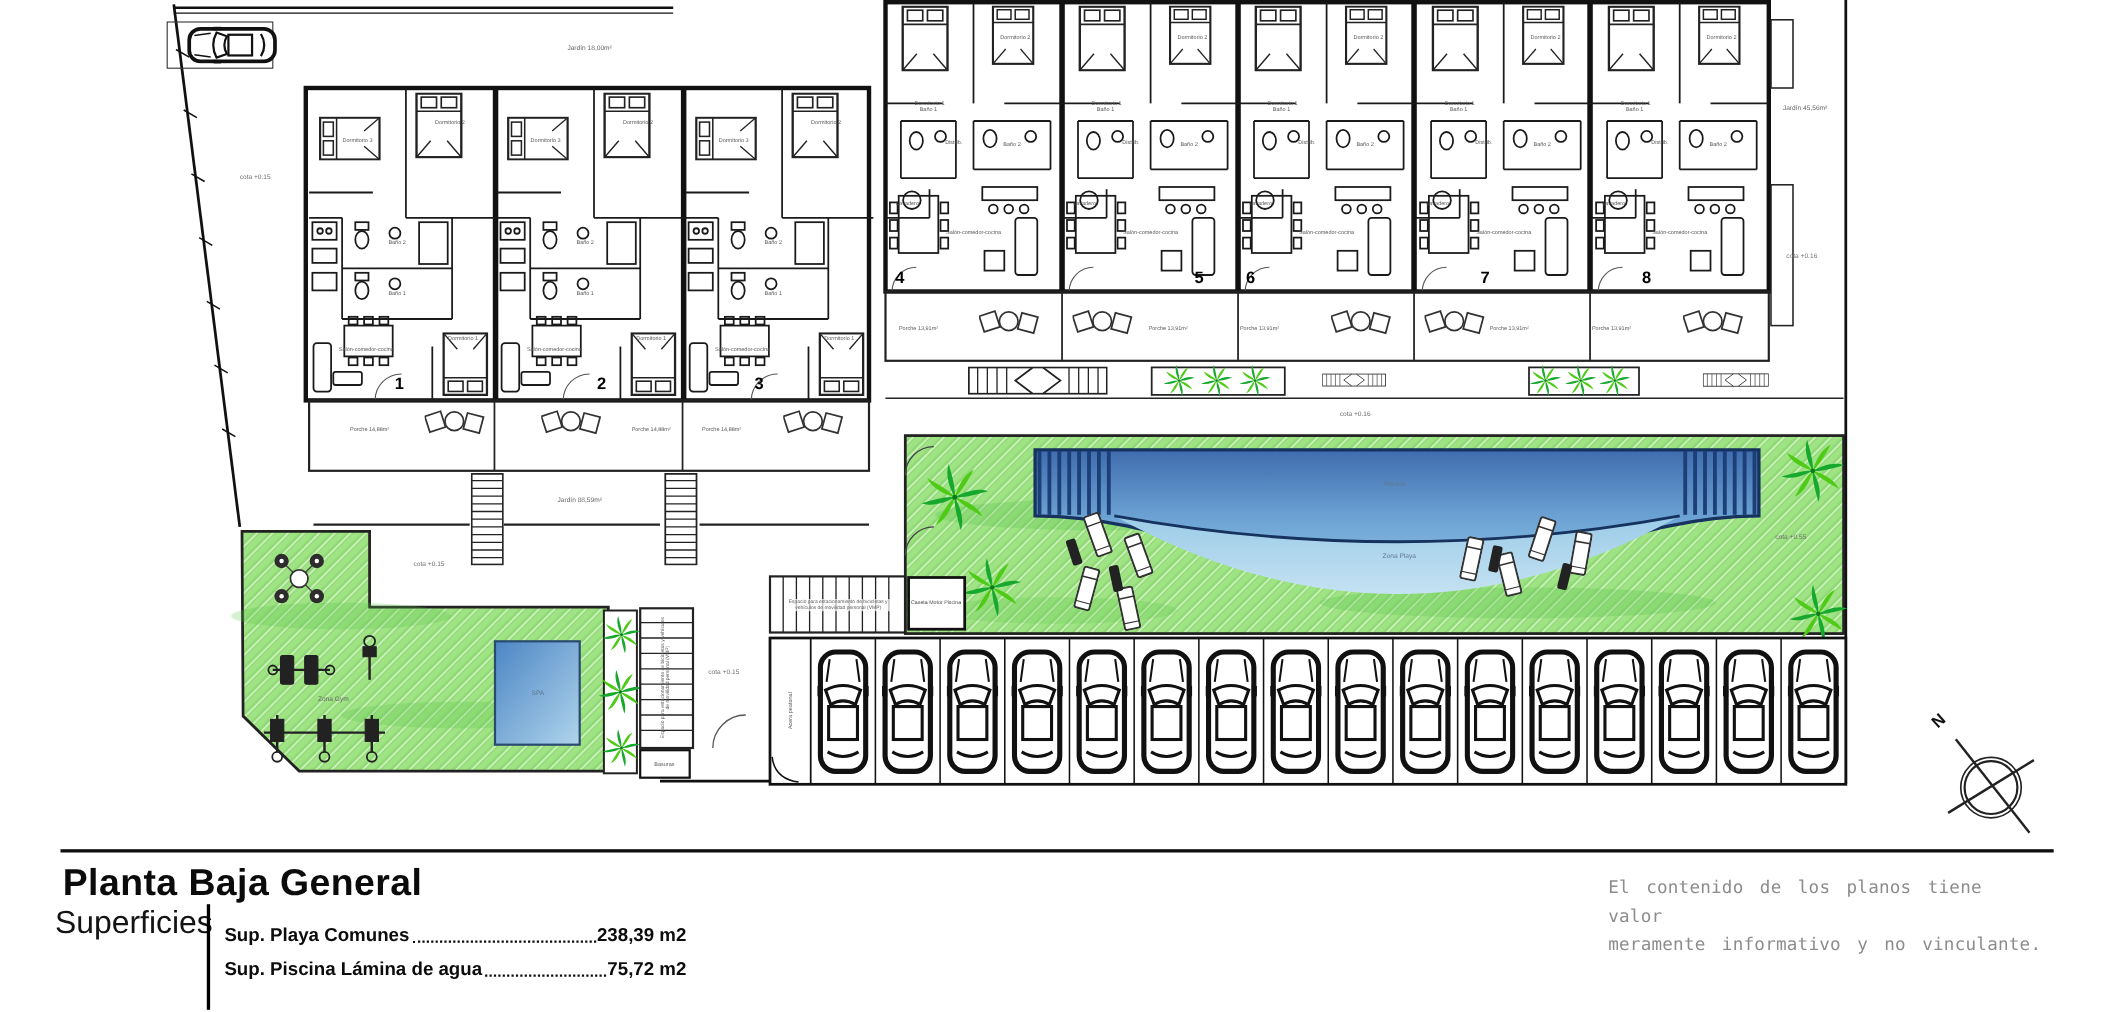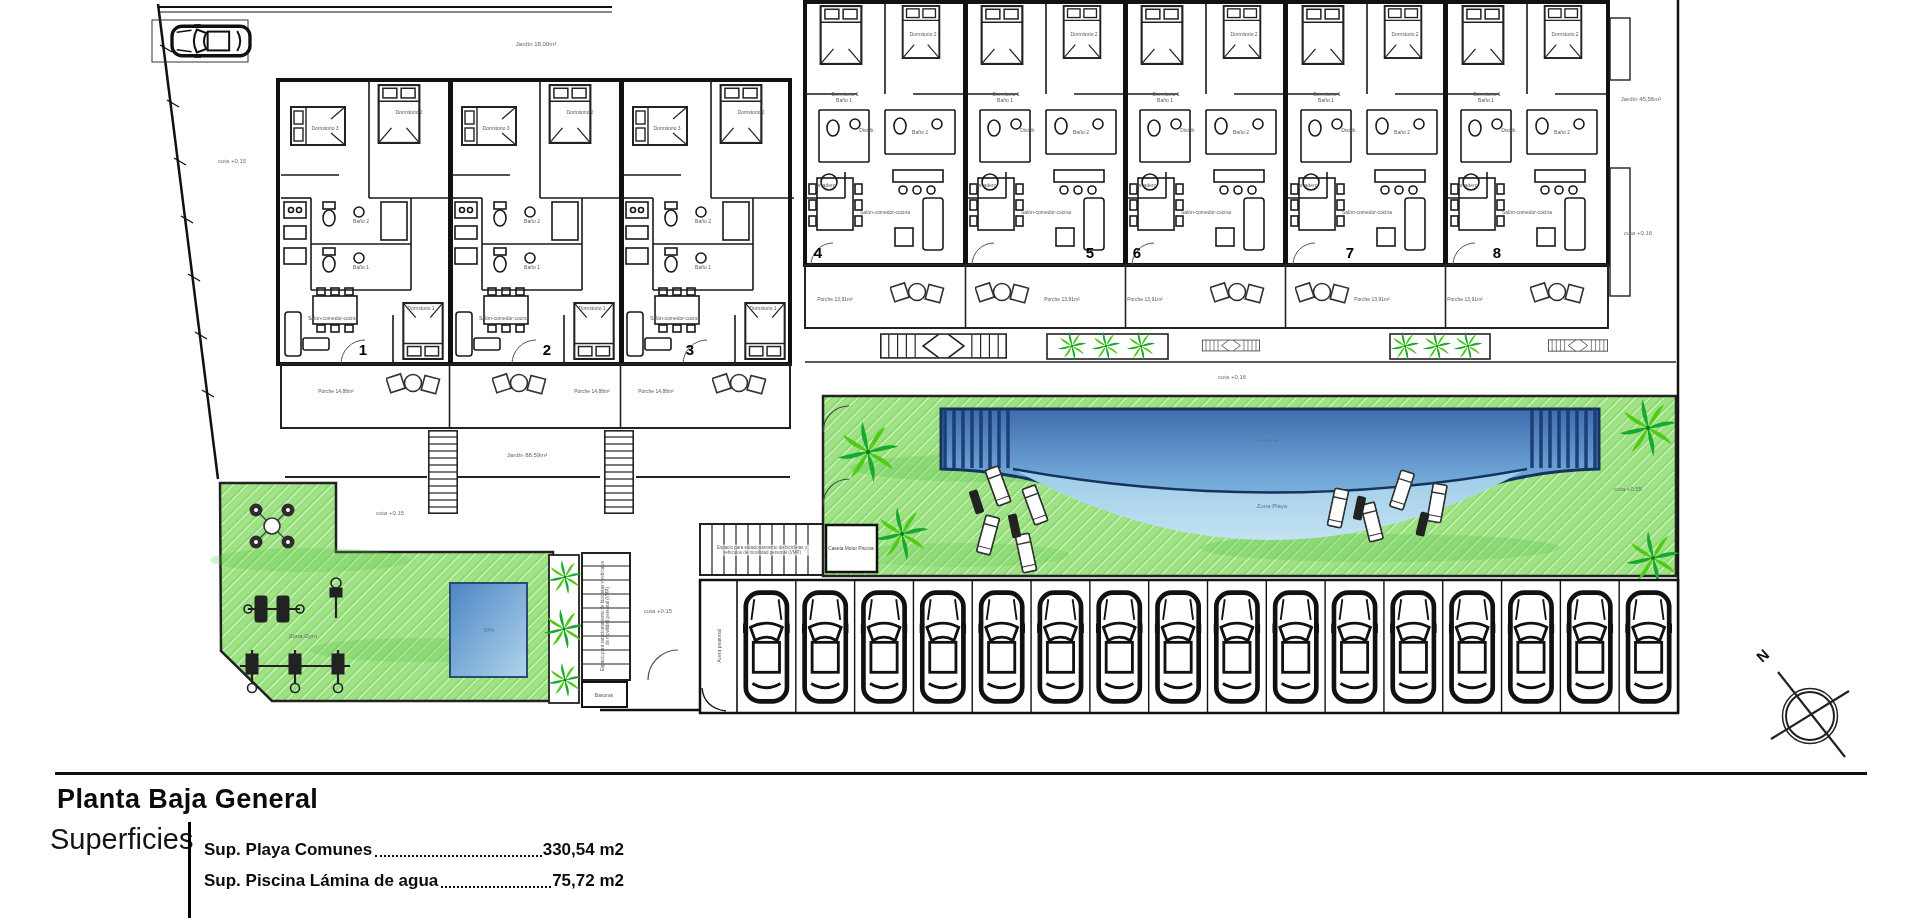--- a/index.html
+++ b/index.html
@@ -16,21 +16,21 @@
   .lbl.unitnum{font-size:15px;font-weight:bold;color:#000;}
   .lbl.v{transform:translate(-50%,-50%) rotate(-90deg);}
   .lbl.wrap{white-space:normal;width:94px;font-size:4.5px;background:rgba(255,255,255,.7);}
   .lbl.vwrap{white-space:normal;width:112px;font-size:4.5px;
              transform:translate(-50%,-50%) rotate(-90deg);}
   .lbl.caseta{white-space:normal;width:46px;font-size:4.8px;color:#444;}
   .lbl.north{font-size:15px;font-weight:bold;color:#111;
              transform:translate(-50%,-50%) rotate(-42deg);}
   
   .sepline{position:absolute;left:55px;top:772px;width:1812px;height:3px;background:#0f0f0f;}
-  .pb-title{position:absolute;left:57px;top:784px;font-size:27px;font-weight:bold;
+  .pb-title{position:absolute;left:57px;top:784px;font-size:34px;font-weight:bold;
             color:#0b0b0b;letter-spacing:.4px;}
   .pb-superficies{position:absolute;left:50px;top:823px;font-size:29px;color:#141414;}
   .pb-divider{position:absolute;left:188px;top:822px;width:3px;height:96px;background:#000;}
   .pb-rows{position:absolute;left:204px;top:829px;width:420px;}
   .pb-row{display:flex;align-items:flex-end;height:31px;font-size:17px;font-weight:bold;color:#0c0c0c;}
   .pb-row .lead{flex:1;border-bottom:2.6px dotted #0c0c0c;margin:0 1px 3px 3px;}
   .pb-disclaimer{position:absolute;left:1462px;top:794px;width:402px;
                  font-family:"DejaVu Sans Mono",monospace;font-size:16px;color:#8c8c8c;
                  line-height:1.62;letter-spacing:.2px;word-spacing:5px;text-align:left;}
 </style>
@@ -591,24 +591,26 @@
     </div>
 
 <div class="sepline"></div>
 <div class="pb-title">Planta Baja General</div>
 <div class="pb-superficies">Superficies</div>
 <div class="pb-divider"></div>
 <div class="pb-rows">
   <div class="pb-row">
     <span>Sup. Playa Comunes</span>
     <span class="lead"></span>
-    <span>330,54 m2</span>
+    <span>238,39 m2</span>
   </div>
   <div class="pb-row">
     <span>Sup. Piscina Lámina de agua</span>
     <span class="lead"></span>
     <span>75,72 m2</span>
   </div>
 </div>
 <div class="pb-disclaimer">
+  <div>El contenido de los planos tiene valor</div>
+  <div>meramente informativo y no vinculante.</div>
 </div>
 
 </div>
 
 </body></html>

